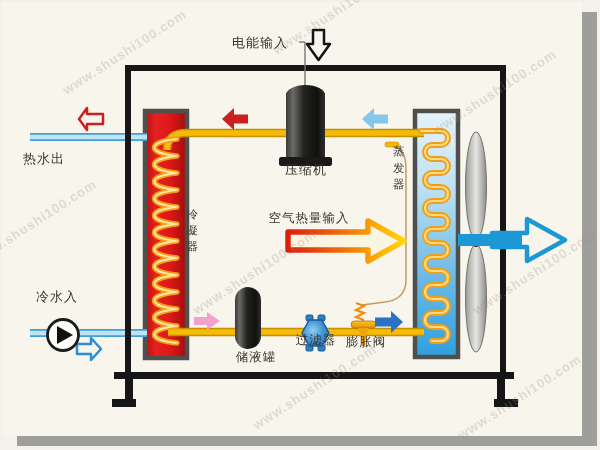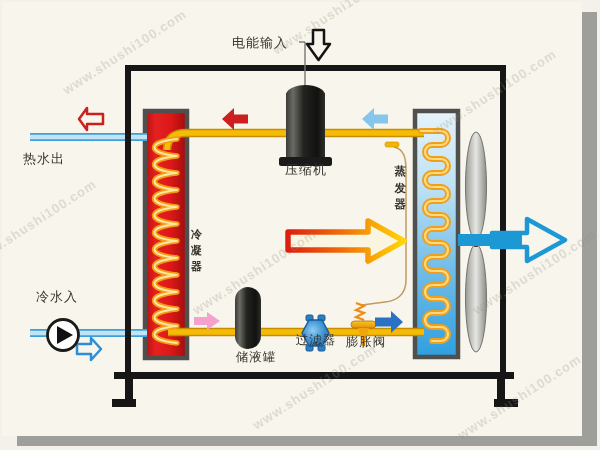--- a/index.html
+++ b/index.html
@@ -4,22 +4,22 @@
 <style>
   html,body{margin:0;padding:0;}
   .stage{position:relative;width:600px;height:450px;background:#f3f1e9;overflow:hidden;
          font-family:"Liberation Sans",sans-serif;}
   .card{position:absolute;left:2px;top:2px;width:580px;height:434px;background:#f7f5ec;
         box-shadow:15px 10px 0 #9e9e9a;z-index:0;}
   svg.diagram{position:absolute;left:0;top:0;z-index:2;}
   .lbl{position:absolute;z-index:3;font-weight:normal;font-size:13px;color:#34332c;
        transform:translateX(-50%);white-space:nowrap;letter-spacing:1px;}
   .lbl.small{font-size:12.5px;}
-  .vlbl{position:absolute;z-index:3;font-weight:bold;color:#34332c;transform:none;
-        width:15px;word-break:break-all;text-align:right;line-height:1.45;letter-spacing:0;margin-top:20px;}
+  .vlbl{position:absolute;z-index:3;font-weight:normal;color:#34332c;transform:none;
+        width:15px;word-break:break-all;text-align:left;line-height:1.45;letter-spacing:0;}
   .wm{position:absolute;z-index:4;font-weight:600;font-size:13px;letter-spacing:1px;
       color:rgba(150,143,122,0.26);transform:rotate(-33deg);transform-origin:left top;
       white-space:nowrap;pointer-events:none;}
 </style>
 </head>
 <body>
 
 <div class="stage">
 
   <div class="card"></div>
@@ -176,19 +176,20 @@
     <g>
       <circle cx="63" cy="335" r="15.5" fill="#fdfdfb" stroke="#1a1a1a" stroke-width="2.8"></circle>
       <polygon points="57,326 57,344 73,335" fill="#111"></polygon>
     </g>
   </svg>
 
   <div class="lbl" style="left:260px;top:34px">电能输入</div>
   <div class="lbl" style="left:44px;top:150px">热水出</div>
   <div class="lbl" style="left:57px;top:288px">冷水入</div>
   <div class="lbl" style="left:306px;top:161px">压缩机</div>
+  <div class="lbl small" style="left:309px;top:210px">空气热量输入</div>
   <div class="lbl small" style="left:256px;top:349px">储液罐</div>
   <div class="lbl small" style="left:316px;top:332px">过滤器</div>
   <div class="lbl small" style="left:366px;top:334px">膨胀阀</div>
   <div class="vlbl" style="left:187px;top:207px;font-size:11px">冷凝器</div>
   <div class="vlbl" style="left:393px;top:143px;font-size:11.5px;width:13px">蒸发器</div>
 
 </div>
 
 </body></html>

